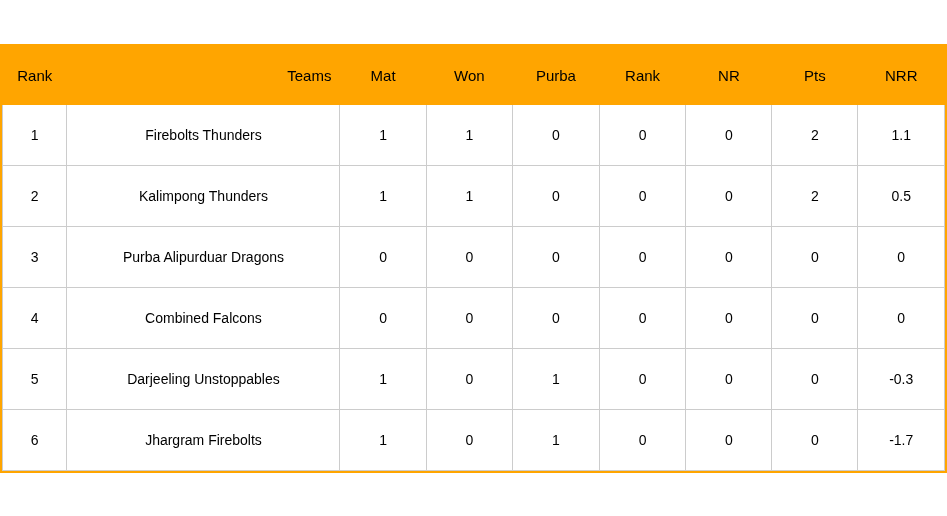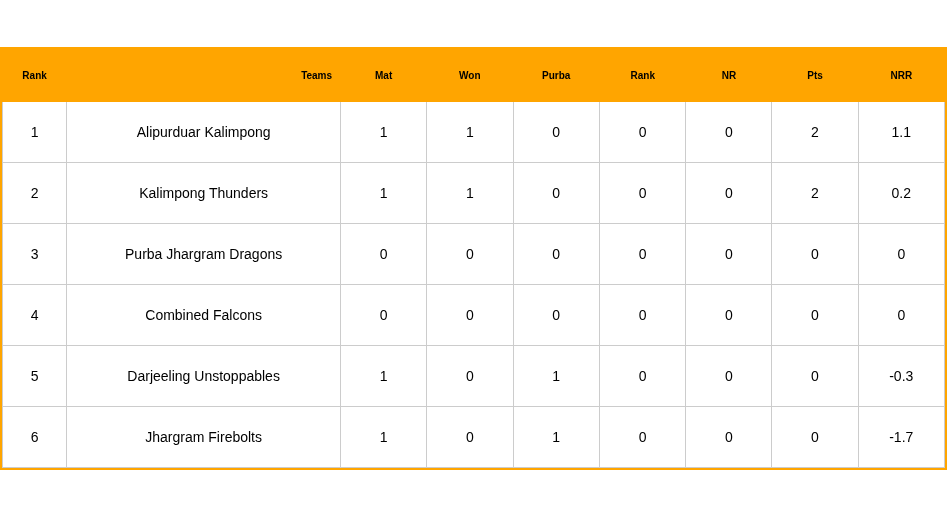--- a/index.html
+++ b/index.html
@@ -27,25 +27,25 @@
       width: 100%;
       border-collapse: collapse;
     }
 
     thead tr {
       background-color: #FFA500;
     }
 
     thead th {
       color: #000;
-      font-weight: bold;
+      font-weight: normal;
       text-align: center;
       padding: 20px 8px;
       border: 1px solid #FFA500;
-      font-size: 10px;
+      font-size: 15px;
     }
 
     thead th.teams-col {
       text-align: right;
     }
 
     tbody tr {
       background-color: #fff;
     }
 
@@ -80,43 +80,43 @@
         <th class="stat-col">Purba</th>
         <th class="stat-col">Rank</th>
         <th class="stat-col">NR</th>
         <th class="stat-col">Pts</th>
         <th class="stat-col">NRR</th>
       </tr>
     </thead>
     <tbody id="table-body">
     <tr>
           <td>1</td>
-          <td class="teams-cell">Alipurduar Kalimpong</td>
+          <td class="teams-cell">Firebolts Thunders</td>
           <td>1</td>
           <td>1</td>
           <td>0</td>
           <td>0</td>
           <td>0</td>
           <td>2</td>
           <td>1.1</td>
         </tr>
         <tr>
           <td>2</td>
           <td class="teams-cell">Kalimpong Thunders</td>
           <td>1</td>
           <td>1</td>
           <td>0</td>
           <td>0</td>
           <td>0</td>
           <td>2</td>
-          <td>0.2</td>
+          <td>0.5</td>
         </tr>
         <tr>
           <td>3</td>
-          <td class="teams-cell">Purba Jhargram Dragons</td>
+          <td class="teams-cell">Purba Alipurduar Dragons</td>
           <td>0</td>
           <td>0</td>
           <td>0</td>
           <td>0</td>
           <td>0</td>
           <td>0</td>
           <td>0</td>
         </tr>
         <tr>
           <td>4</td>

